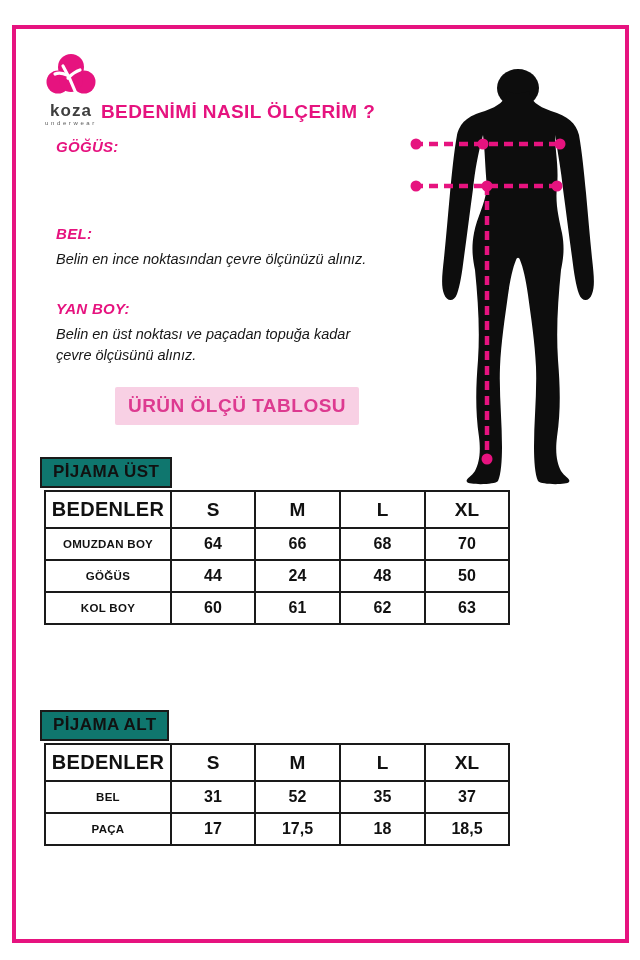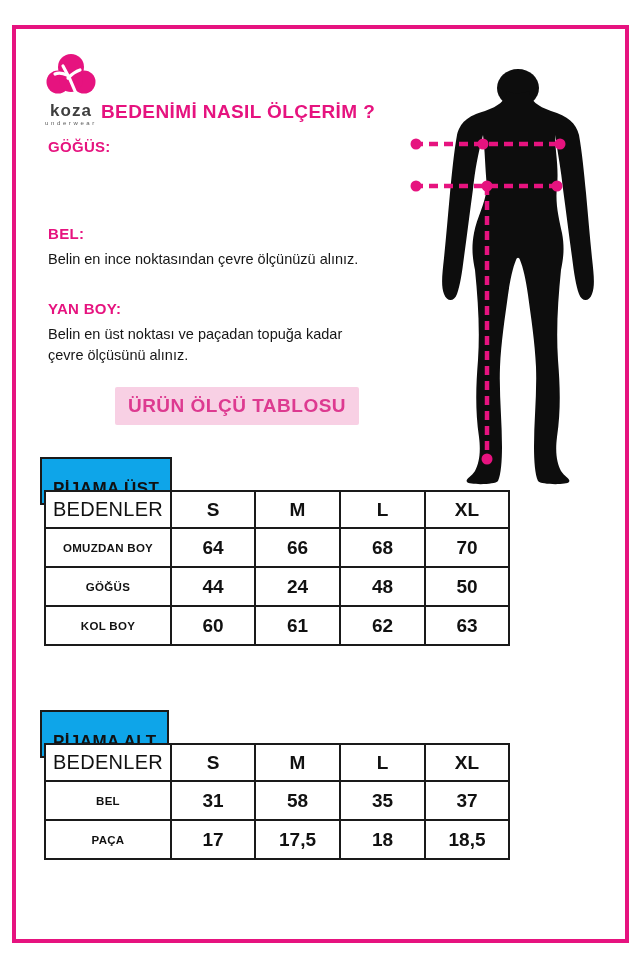--- a/index.html
+++ b/index.html
@@ -14,60 +14,60 @@
   
   .logo{position:absolute;left:36px;top:53px;width:70px;text-align:center;}
   .logo-name{font-size:17px;font-weight:bold;color:#3e3e3e;letter-spacing:1px;line-height:1;margin-top:1px;}
   .logo-sub{font-size:6px;color:#5a5a5a;letter-spacing:2.6px;line-height:1;margin-top:1px;}
   
   .page-title{
     position:absolute;left:101px;top:101px;font-size:19px;font-weight:bold;
     color:#e6137f;letter-spacing:0.4px;white-space:nowrap;
   }
   
-  .guide-sec{position:absolute;left:48px;width:372px;}
+  .guide-sec{position:absolute;left:56px;width:372px;font-style:italic;}
   .guide-sec .hd{font-size:15px;font-weight:bold;color:#e6137f;letter-spacing:0.3px;}
   .guide-sec .tx{font-size:14.5px;color:#161616;line-height:1.42;margin-top:7px;white-space:pre-line;}
   .sec-0{top:138px;}
   .sec-1{top:225px;}
   .sec-2{top:300px;}
   
   .figure{position:absolute;left:405px;top:55px;width:220px;height:435px;}
   
   .banner{
     position:absolute;left:115px;top:387px;width:244px;height:38px;
     background:#f8d0e4;color:#dd3a90;font-size:19px;font-weight:bold;
     display:flex;align-items:center;justify-content:center;letter-spacing:0.5px;
     border-radius:2px;
   }
   
   .tbl-label{
-    position:absolute;left:40px;border:2px solid #1a1a1a;background:#0ea5e9;
-    font-size:17px;font-weight:bold;letter-spacing:0.4px;padding:20px 11px 4px 11px;
+    position:absolute;left:40px;border:2px solid #1a1a1a;background:#0f766e;
+    font-size:17px;font-weight:bold;letter-spacing:0.4px;padding:3px 11px 4px 11px;
     white-space:nowrap;
   }
   .lbl-0{top:457px;}
   .lbl-1{top:710px;}
   
   table.size{
     position:absolute;left:44px;border-collapse:collapse;table-layout:fixed;width:464px;
     background:#fff;
   }
   .tb-0{top:490px;}
   .tb-1{top:743px;}
   table.size td{
     border:2px solid #1a1a1a;text-align:center;vertical-align:middle;
     padding:0;overflow:hidden;
   }
-  table.size tr{height:39px;}
+  table.size tr{height:32px;}
   table.size tr.hdr{height:37px;}
-  td.c-head{font-size:20px;font-weight:normal;letter-spacing:0.3px;border-radius:7px;}
+  td.c-head{font-size:20px;font-weight:bold;letter-spacing:0.3px;border-radius:7px;}
   td.c-size{font-size:19px;font-weight:bold;}
   td.c-rowlabel{font-size:11.5px;font-weight:bold;letter-spacing:0.3px;}
-  td.c-val{font-size:19px;font-weight:bold;}
+  td.c-val{font-size:16px;font-weight:bold;}
 </style>
 </head>
 <body>
 
 <div class="frame"></div>
 
 <div class="logo">
   <svg width="58" height="44" viewBox="0 0 58 44">
     <g fill="#e6137f">
       <circle cx="29" cy="14" r="13"></circle>
@@ -227,21 +227,21 @@
     <tr class="hdr">
       <td class="c-head">BEDENLER</td>
       <td class="c-size">S</td>
       <td class="c-size">M</td>
       <td class="c-size">L</td>
       <td class="c-size">XL</td>
     </tr>
     <tr>
       <td class="c-rowlabel">BEL</td>
       <td class="c-val">31</td>
-      <td class="c-val">58</td>
+      <td class="c-val">52</td>
       <td class="c-val">35</td>
       <td class="c-val">37</td>
     </tr>
     <tr>
       <td class="c-rowlabel">PAÇA</td>
       <td class="c-val">17</td>
       <td class="c-val">17,5</td>
       <td class="c-val">18</td>
       <td class="c-val">18,5</td>
     </tr>

